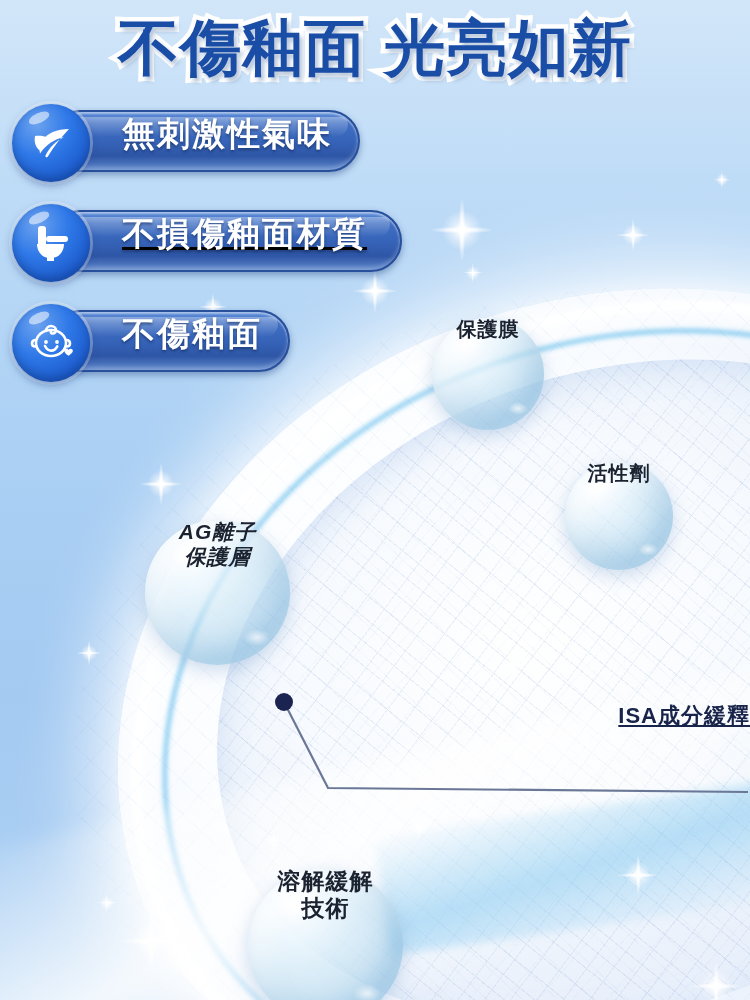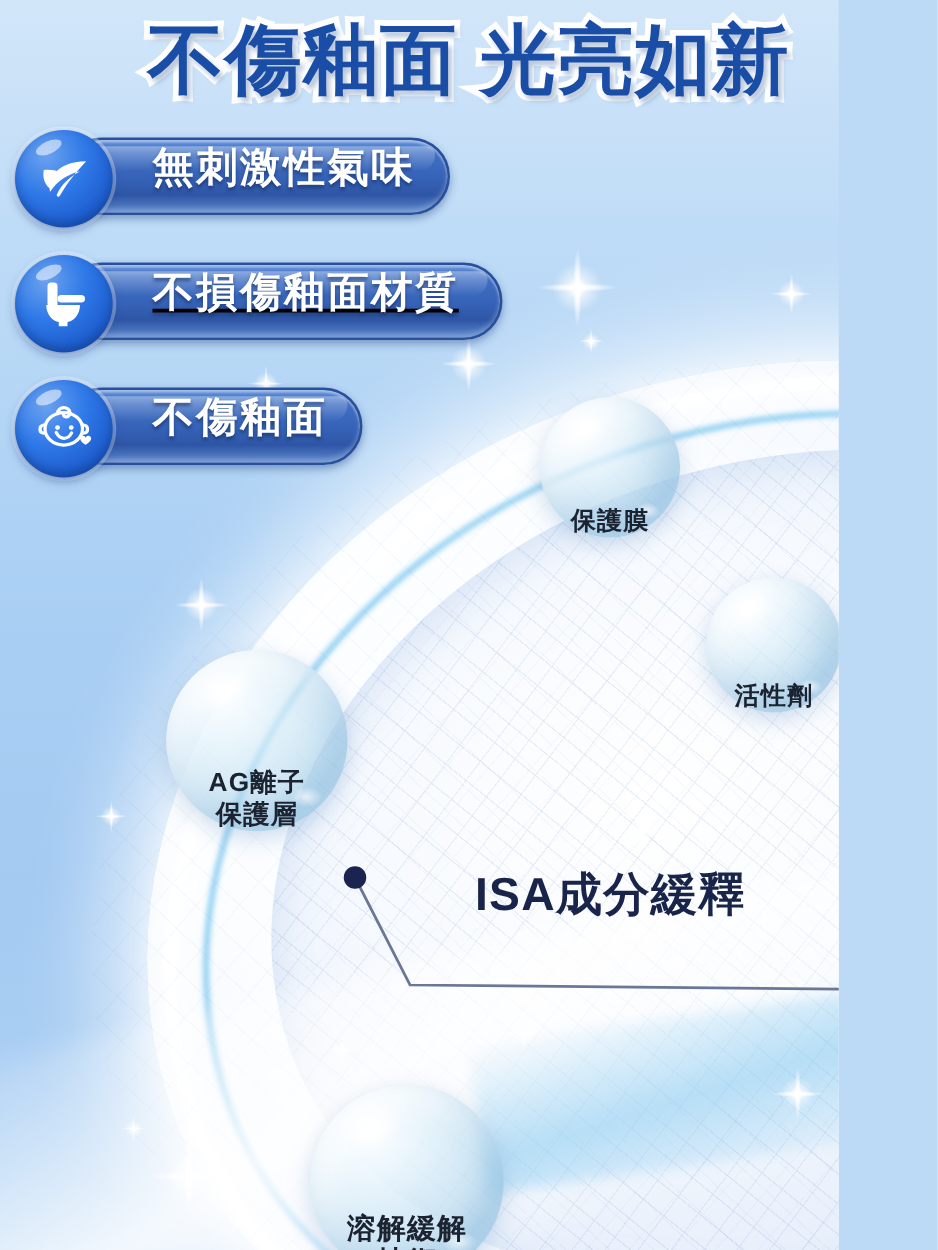--- a/index.html
+++ b/index.html
@@ -5,21 +5,21 @@
 <style>
   html,body{margin:0;padding:0;}
   body{
     width:750px;height:1000px;
     font-family:"Liberation Sans","DejaVu Sans",sans-serif;
     overflow:hidden;
     background:#bcd9f6;
   }
   .poster{
     position:relative;
-    width:671px;height:1000px;
+    width:750px;height:1000px;
     overflow:hidden;
     background:
       linear-gradient(180deg,#d2e6f9 0%,#bfdcf7 18%,#abd0f4 45%,#a4caf2 70%,#afd2f4 100%);
   }
 
   
   .basin-wrap{position:absolute;inset:0;overflow:hidden;}
 
   .basin-outer{
     position:absolute;
@@ -189,21 +189,21 @@
 
   
   .bubble{
     position:absolute;border-radius:50%;
     background:
       radial-gradient(circle at 30% 24%, rgba(255,255,255,.95) 0%, rgba(236,247,253,.8) 18%, rgba(198,227,243,.62) 45%, rgba(166,208,233,.55) 72%, rgba(226,243,252,.7) 92%, rgba(255,255,255,.55) 100%);
     box-shadow:
       inset -10px -14px 26px rgba(120,175,215,.45),
       inset 12px 14px 26px rgba(255,255,255,.85),
       0 6px 18px rgba(120,160,205,.35);
-    display:flex;align-items:flex-end;justify-content:center;
+    display:flex;align-items:flex-start;justify-content:center;
     text-align:center;
   }
   .bubble::before{
     content:"";position:absolute;left:18%;top:12%;
     width:30%;height:20%;border-radius:50%;
     background:radial-gradient(ellipse,rgba(255,255,255,.95),rgba(255,255,255,0) 70%);
     transform:rotate(-22deg);
   }
   .bubble::after{
     content:"";position:absolute;right:14%;bottom:13%;
@@ -218,35 +218,36 @@
     letter-spacing:1px;
     white-space:pre-line;
   }
 
   #bubble-protective-film{left:432px;top:318px;width:112px;height:112px;}
   #bubble-protective-film .btxt{font-size:20px;}
 
   #bubble-surfactant{left:565px;top:462px;width:108px;height:108px;}
   #bubble-surfactant .btxt{font-size:20px;}
 
-  #bubble-ag-ion{left:133px;top:520px;width:145px;height:145px;}
+  #bubble-ag-ion{left:145px;top:520px;width:145px;height:145px;font-style:italic;}
   #bubble-ag-ion .btxt{font-size:21px;}
 
   #bubble-dissolve-tech{left:248px;top:868px;width:155px;height:155px;}
   #bubble-dissolve-tech .btxt{font-size:23px;}
 
   
   .callout-line{position:absolute;left:250px;top:680px;width:500px;height:130px;}
   .callout-text{
     position:absolute;left:380px;top:694px;width:370px;
-    text-align:left;
+    text-align:right;
     color:#18244a;
-    font-size:37px;font-weight:bold;
+    font-size:22px;font-weight:bold;
     line-height:43px;
     letter-spacing:1px;
+    text-decoration:underline;
   }
 </style>
 </head>
 <body>
 
 <div class="poster">
 
   <div class="basin-wrap">
     <div class="basin-outer"></div>
     <div class="basin-rimlight"></div>

